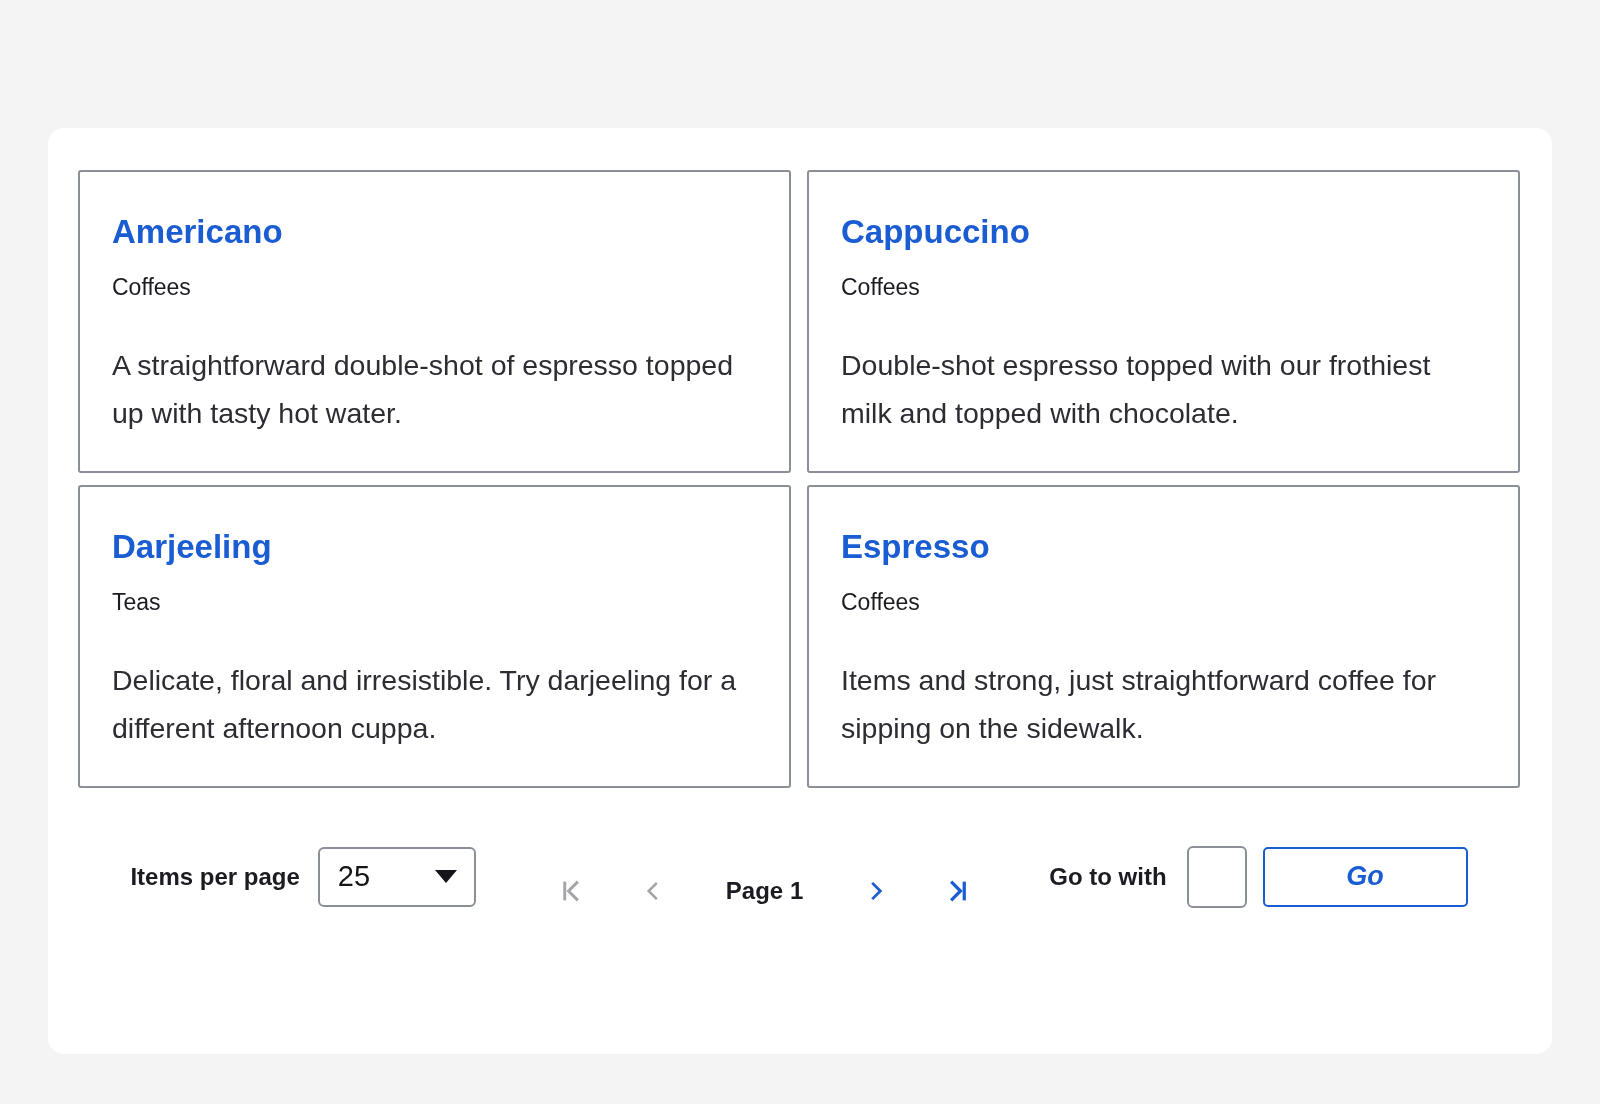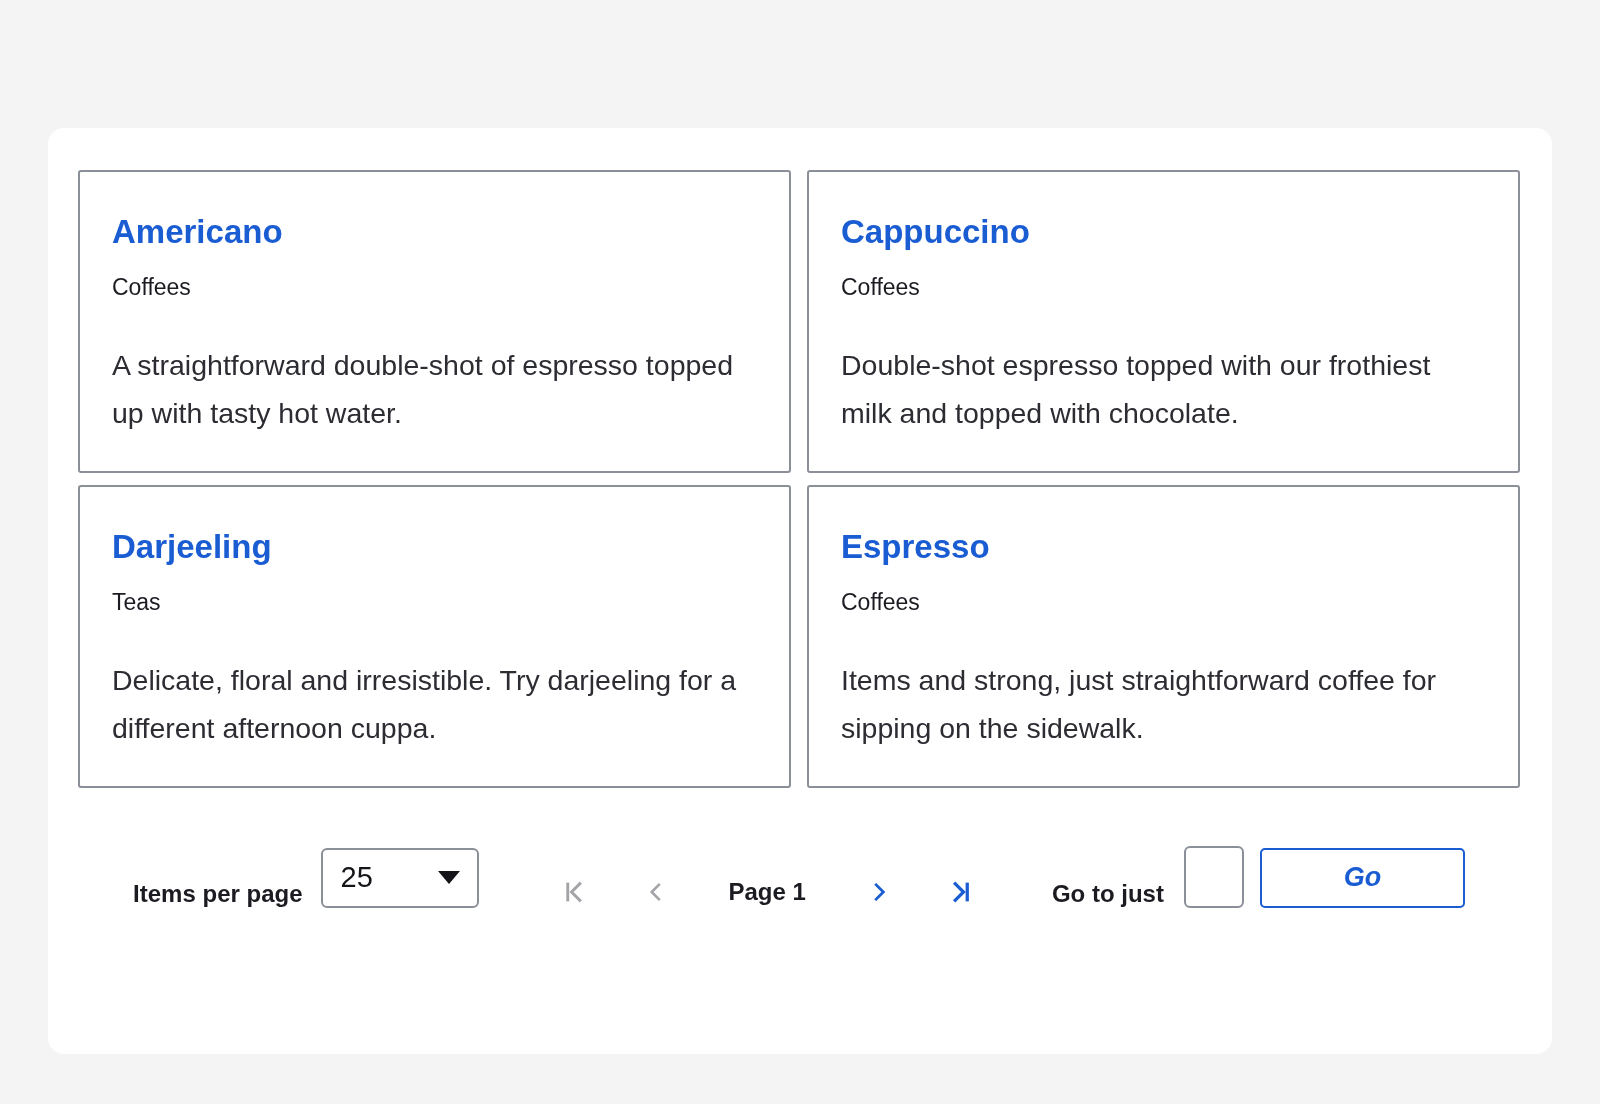--- a/index.html
+++ b/index.html
@@ -62,21 +62,21 @@
     margin-bottom:40px;
   }
   .card-desc{
     font-size:28.5px;
     line-height:1.69;
     color:var(--ink-soft);
   }
   .pagination{
     margin-top:58px;
     display:flex;
-    align-items:flex-end;
+    align-items:center;
     justify-content:center;
   }
   .pg-label{
     font-size:24px;
     font-weight:700;
     color:var(--ink);
     white-space:nowrap;
   }
   .select{
     margin-left:18px;
@@ -223,17 +223,17 @@
       <button class="icon-btn active" aria-label="Last page">
         <span>
           <svg width="30" height="30" viewBox="0 0 24 24" fill="none" stroke="currentColor" stroke-width="2.6">
             <path d="M6.5 4.5 L14 12 L6.5 19.5"></path>
             <path d="M17 4.5 V19.5"></path>
           </svg>
         </span>
       </button>
     </div>
 
-    <span class="pg-label goto-label">Go to just</span>
+    <span class="pg-label goto-label">Go to with</span>
     <input class="page-input" type="text" aria-label="Go to page" value="" style="">
     <button class="go-btn">Go</button>
   </nav>
 </main>
 
 </body></html>

